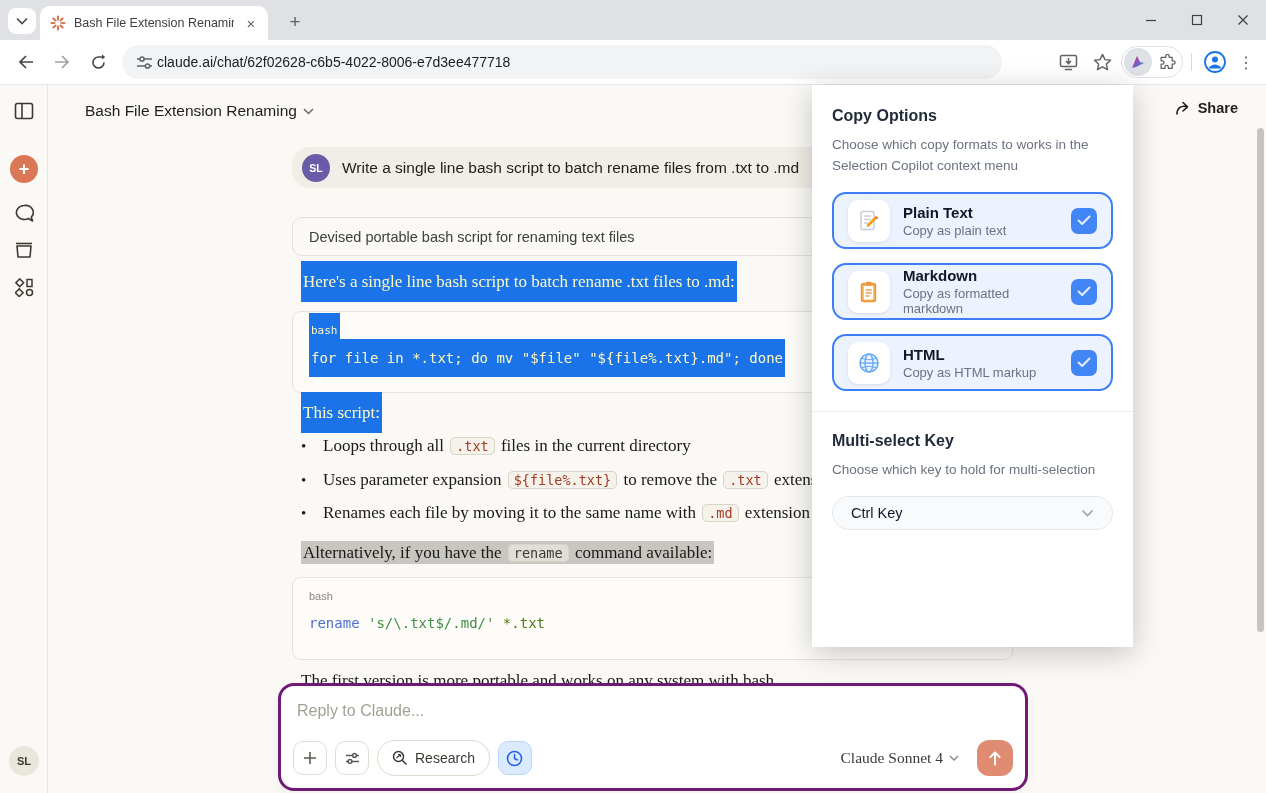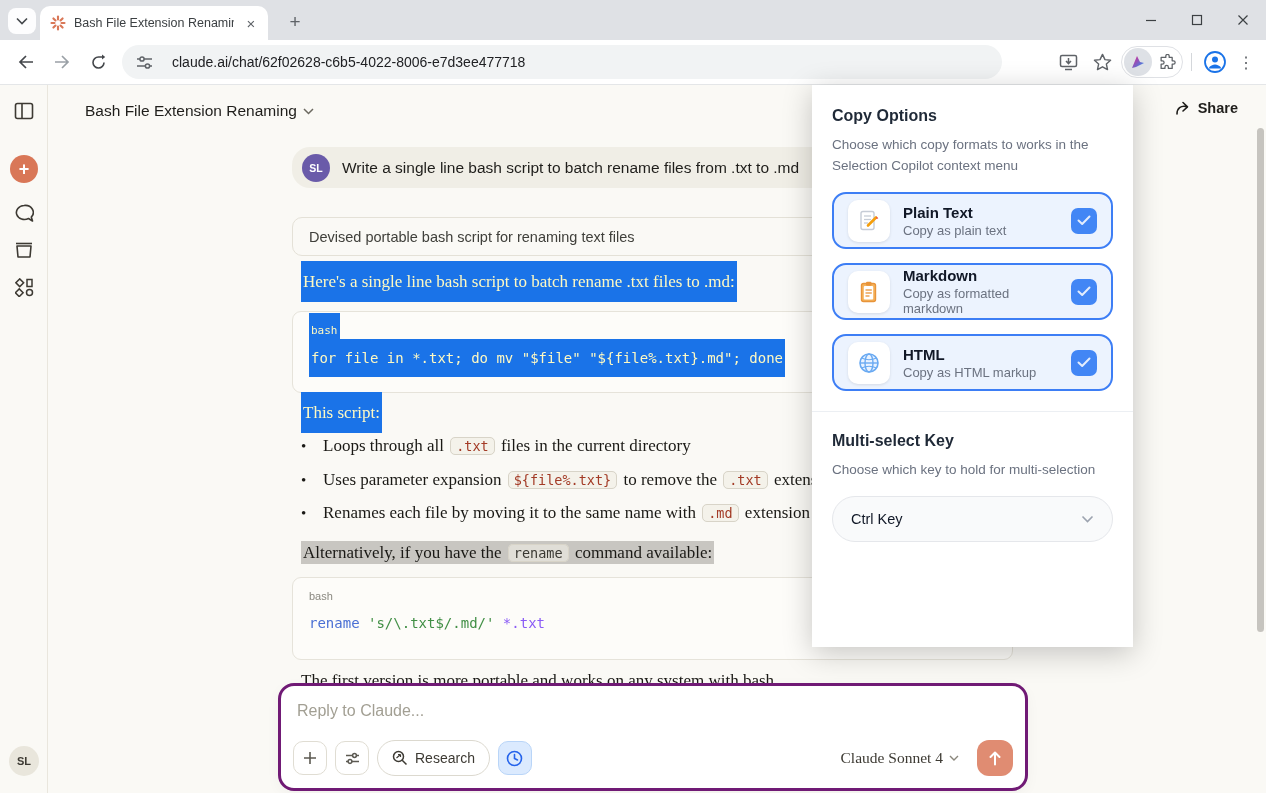--- a/index.html
+++ b/index.html
@@ -12,21 +12,21 @@
   .tab-search { position:absolute; left:8px; top:8px; width:28px; height:26px; background:#fdfdfe; border-radius:8px; display:flex; align-items:center; justify-content:center; color:#45494d; }
   .tab { position:absolute; left:40px; top:6px; width:228px; height:34px; background:#fff; border-radius:10px 10px 0 0; display:flex; align-items:center; padding:0 8px 0 10px; gap:8px; }
   .tab-title { font-size:12.5px; color:#3c4043; white-space:nowrap; overflow:hidden; flex:1; }
   .tab-close { color:#5f6368; font-size:15px; width:18px; height:18px; display:flex; align-items:center; justify-content:center; border-radius:50%; }
   .newtab { position:absolute; left:282px; top:9px; width:26px; height:26px; display:flex; align-items:center; justify-content:center; color:#5f6368; font-size:19px; }
   .wincontrols { position:absolute; right:0; top:0; height:40px; display:flex; }
   .winbtn { width:46px; height:40px; display:flex; align-items:center; justify-content:center; color:#3c4043; font-size:15px; }
 
   .toolbar { position:absolute; left:0; top:40px; width:1266px; height:45px; background:#ffffff; border-bottom:1px solid #e4e6e8; display:flex; align-items:center; padding:0 8px; }
   .navbtn { width:32px; height:32px; border-radius:50%; display:flex; align-items:center; justify-content:center; margin:0 2px; }
-  .urlbar { flex:1; height:34px; background:#f1f3f4; border-radius:17px; margin:0 6px; display:flex; align-items:center; padding:12px 14px; gap:19px; max-width:880px; }
+  .urlbar { flex:1; height:34px; background:#f1f3f4; border-radius:17px; margin:0 6px; display:flex; align-items:center; padding:12px 14px; gap:4px; max-width:880px; }
   .urltext { font-size:14px; color:#202124; white-space:nowrap; }
   .toolbar-right { display:flex; align-items:center; gap:4px; margin-left:auto; }
   .tbicon { width:30px; height:30px; display:flex; align-items:center; justify-content:center; color:#5f6368; }
   .extpill { display:flex; align-items:center; height:32px; background:#fff; border:1px solid #dfe1e5; border-radius:16px; padding:2px; gap:2px; }
   .extactive { width:28px; height:28px; background:#dee1e6; border-radius:14px; display:flex; align-items:center; justify-content:center; }
   .tbsep { width:1px; height:18px; background:#d4d7db; margin:0 4px; }
   .menudots { font-size:16px; color:#5f6368; width:24px; text-align:center; }
 
   
   .page { position:absolute; left:0; top:85px; width:1266px; height:708px; background:#faf9f5; overflow:hidden; }
@@ -50,21 +50,21 @@
   .sel { background:#1a73e8; color:#fef9c3; padding:11px 2px; }
   .graysel { background:#c8c6c1; color:#1a1915; padding:2px 2px; }
 
   .p-intro { position:absolute; left:9px; top:187px; }
   .codeblock { position:absolute; left:0; width:721px; background:#fdfcf9; border:1px solid #e6e3da; border-radius:9px; padding:12px 16px; }
   .cb1 { top:226px; height:82px; }
   .cb2 { top:492px; height:83px; }
   .cb-lang { font-size:11px; color:#8a8880; }
   .cb-code { font-family:"DejaVu Sans Mono", monospace; font-size:14px; margin-top:13px; white-space:nowrap; }
   .cb1 .cb-lang { font-family:"DejaVu Sans Mono", monospace; }
-  .tok-cmd { color:#4a6fd4; } .tok-str { color:#418f45; } .tok-plain { color:#8b5cf6; }
+  .tok-cmd { color:#4a6fd4; } .tok-str { color:#418f45; } .tok-plain { color:#4d7c0f; }
 
   .p-script { position:absolute; left:9px; top:318px; }
 
   .bullets { position:absolute; left:9px; top:349px; }
   .bullet { display:flex; margin-bottom:9.5px; line-height:24px; white-space:nowrap; }
   .bullet .dot { width:22px; flex:none; font-size:15px; }
   .icode { font-family:"DejaVu Sans Mono", monospace; font-size:13.5px; color:#a33b26; background:#f4f2ea; border:1px solid #d8d4c8; border-radius:5px; padding:0px 5px; margin:0 2px; }
   .graysel .icode { background:#e0ded7; }
 
   .p-alt { position:absolute; left:9px; top:458px; white-space:nowrap; }
@@ -91,21 +91,21 @@
   .popup-body { padding:22px 20px 0 20px; }
   .sect-h { font-size:16px; font-weight:700; color:#1f2937; margin-bottom:9px; }
   .sect-d { font-size:13.5px; color:#6b7280; line-height:21px; margin-bottom:16px; }
   .card { display:flex; align-items:center; gap:13px; background:#ecf3fe; border:2px solid #3d7ef5; border-radius:14px; padding:11px 14px; margin-bottom:14px; height:57px; }
   .card-icon { width:42px; height:42px; background:#fff; border-radius:10px; box-shadow:0 1px 3px rgba(0,0,0,0.10); display:flex; align-items:center; justify-content:center; flex:none; }
   .card-main { flex:1; }
   .card-label { font-size:15px; font-weight:700; color:#111827; margin-bottom:2px; }
   .card-sub { font-size:13px; color:#6b7280; }
   .checkbox { width:26px; height:26px; background:#4286f5; border-radius:7px; display:flex; align-items:center; justify-content:center; flex:none; }
   .pop-divider { border-top:1px solid #eceff3; margin:20px -20px 20px -20px; }
-  .selectbox { height:46px; background:#f9fafb; border:1px solid #e5e7eb; border-radius:23px; display:flex; align-items:center; justify-content:space-between; padding:0 18px; margin-top:2px; }
+  .selectbox { height:34px; background:#f9fafb; border:1px solid #e5e7eb; border-radius:23px; display:flex; align-items:center; justify-content:space-between; padding:0 18px; margin-top:2px; }
   .selectbox span { font-size:14.5px; color:#111827; }
 </style>
 </head>
 <body>
 
 <div class="titlebar">
   <div class="tab-search">
     <svg width="12" height="8" viewBox="0 0 12 8">
         <polyline points="1,1.5 6,6.5 11,1.5" fill="none" stroke="#45494d" stroke-width="1.6"></polyline>
       </svg>

